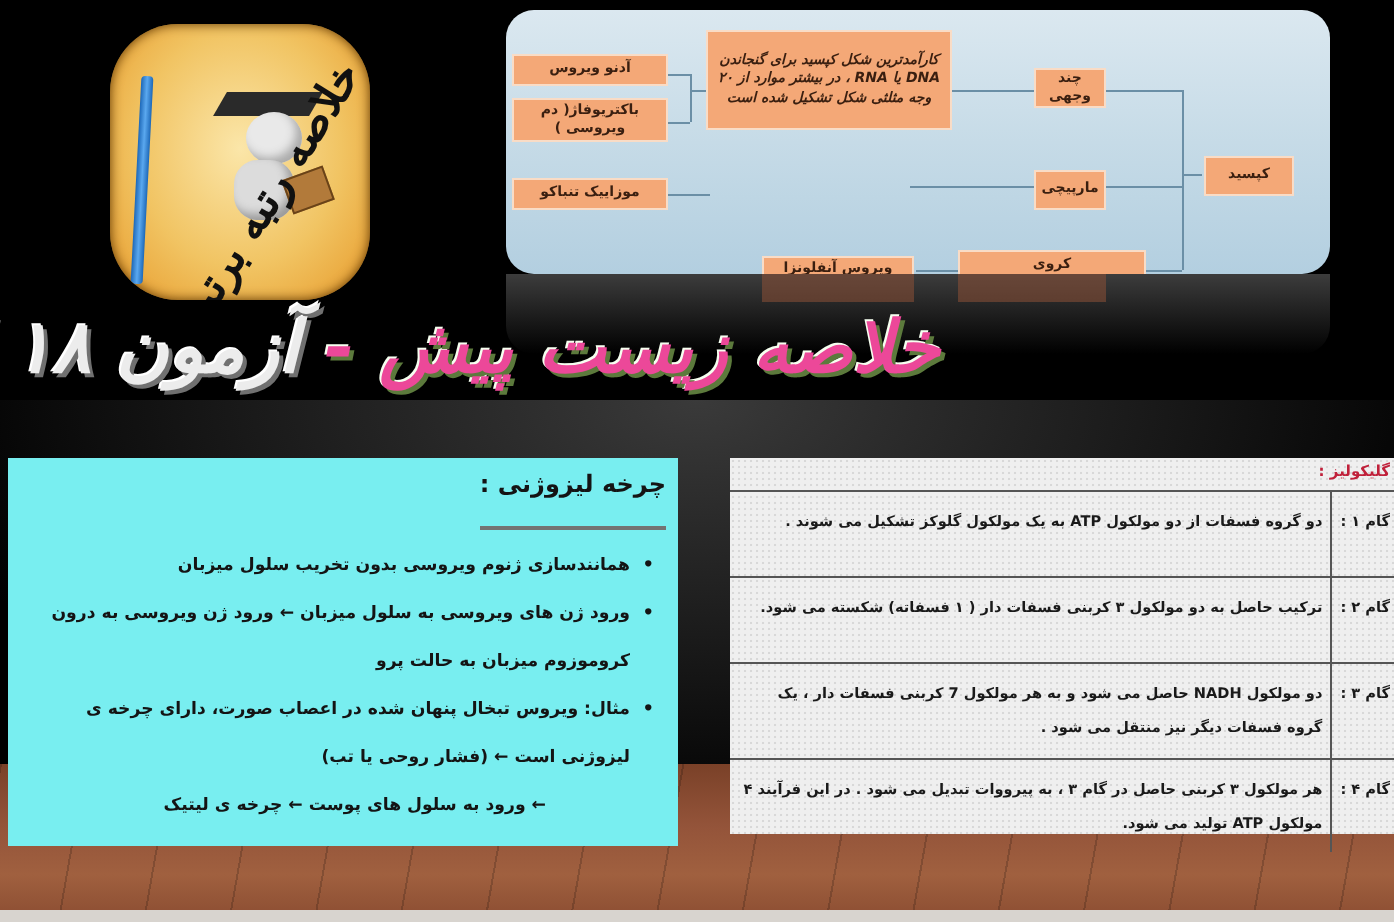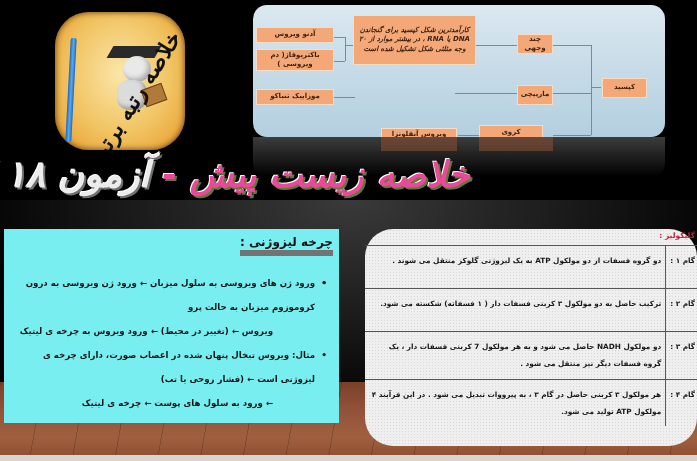--- a/index.html
+++ b/index.html
@@ -71,34 +71,34 @@
   .title .t2 { color: #ececec; text-shadow: 2px 2px 0 #707070, -1px -1px 0 #ffffff; }
 
   
   .slide-cyan {
     position: absolute; left: 4px; top: 229px; width: 335px; height: 194px;
     background: #78eef0;
     direction: rtl; color: #141414;
   }
   .slide-cyan .heading {
     position: absolute; right: 6px; top: 6px; font-size: 12px; font-weight: bold;
-    border-bottom: 6px solid #737373; padding-bottom: 1px;
+    border-bottom: 2px solid #737373; padding-bottom: 14px;
   }
   .slide-cyan ul { position: absolute; right: 12px; top: 42px; width: 318px; list-style: none; }
   .slide-cyan li { position: relative; font-size: 8.6px; font-weight: bold; line-height: 24px; padding-right: 12px; }
   .slide-cyan li .bullet { position: absolute; right: 0; top: 0; font-size: 9px; }
   .slide-cyan li .cont { display: block; padding-right: 42px; }
 
   
   .slide-table {
-    position: absolute; left: 365px; top: 229px; width: 332px; height: 217px;
+    position: absolute; left: 365px; top: 229px; width: 332px; height: 188px;
     background: #efefef;
     background-image: radial-gradient(#d8d8d8 0.6px, transparent 0.8px);
     background-size: 3px 3px;
-    direction: rtl; color: #1a1a1a; border-radius: 28px;
+    direction: rtl; color: #1a1a1a;
   }
   .slide-table .heading { position: absolute; right: 2px; top: 2px; font-size: 7.5px; font-weight: bold; color: #c0203a; }
   .slide-table table { position: absolute; right: 0; top: 16px; width: 332px; border-collapse: collapse; }
   .slide-table td { border-top: 1px solid #555; font-size: 7.3px; font-weight: bold; vertical-align: top; padding: 6px 4px; line-height: 17px; }
   .slide-table td.step { width: 30px; border-left: 1px solid #555; white-space: nowrap; padding-right: 2px; }
   .slide-table tr.r1 td, .slide-table tr.r2 td { height: 43px; }
   .slide-table tr.r3 td { height: 48px; }
   .slide-table tr.r4 td { height: 42px; }
 </style>
 </head>
@@ -130,21 +130,21 @@
   <div class="dline" style="left:92px;top:32px;width:1px;height:24px;"></div>
   <div class="dline" style="left:80px;top:32px;width:12px;height:1px;"></div>
   <div class="dline" style="left:80px;top:56px;width:12px;height:1px;"></div>
   <div class="dline" style="left:80px;top:92px;width:22px;height:1px;"></div>
   <div class="dline" style="left:205px;top:130px;width:22px;height:1px;"></div>
 
   <div class="dbox" style="left:349px;top:73px;width:45px;height:20px;">کپسید</div>
 
   <div class="dbox" style="left:264px;top:29px;width:36px;height:20px;">چند وجهی</div>
   <div class="dbox" style="left:264px;top:80px;width:36px;height:20px;">مارپیچی</div>
-  <div class="dbox" style="left:226px;top:120px;width:64px;height:16px;">کروی</div>
+  <div class="dbox" style="left:226px;top:120px;width:94px;height:16px;">کروی</div>
 
   <div class="dbox" style="left:100px;top:10px;width:123px;height:50px;font-style:italic;">کارآمدترین شکل کپسید برای گنجاندن DNA یا RNA ، در بیشتر موارد از ۲۰ وجه مثلثی شکل تشکیل شده است</div>
 
   <div class="dbox" style="left:3px;top:22px;width:78px;height:16px;">آدنو ویروس</div>
   <div class="dbox" style="left:3px;top:44px;width:78px;height:22px;">باکتریوفاژ( دم ویروسی )</div>
   <div class="dbox" style="left:3px;top:84px;width:78px;height:16px;">موزاییک تنباکو</div>
   <div class="dbox" style="left:128px;top:123px;width:76px;height:14px;">ویروس آنفلونزا</div>
 </div>
 <div class="diagram-reflection">
   <div class="ghost" style="left:128px;width:76px;"></div>
@@ -153,41 +153,41 @@
 
 <div class="title">
   <span class="t1">خلاصه زیست پیش - </span><span class="t2">آزمون ۱۸ اسفند</span>
 </div>
 
 <div class="slide-cyan">
   <div class="heading">چرخه لیزوژنی :</div>
   <ul>
     <li>
       <span class="bullet">•</span>
+      <span>همانندسازی ژنوم ویروسی بدون تخریب سلول میزبان</span>
     </li>
     <li>
       <span class="bullet">•</span>
       <span>ورود ژن های ویروسی به سلول میزبان ← ورود ژن ویروسی به درون کروموزوم میزبان به حالت پرو</span>
-      <span class="cont">ویروس ← (تغییر در محیط) ← ورود ویروس به چرخه ی لیتیک</span>
     </li>
     <li>
       <span class="bullet">•</span>
       <span>مثال: ویروس تبخال پنهان شده در اعصاب صورت، دارای چرخه ی لیزوژنی است ← (فشار روحی یا تب)</span>
       <span class="cont">← ورود به سلول های پوست ← چرخه ی لیتیک</span>
     </li>
   </ul>
 </div>
 
 <div class="slide-table">
   <div class="heading">گلیکولیز :</div>
   <table>
     <tbody>
         <tr class="r1">
       <td class="step">گام ۱ :</td>
-      <td>دو گروه فسفات از دو مولکول ATP به یک لیزوژنی گلوکز منتقل می شوند .</td>
+      <td>دو گروه فسفات از دو مولکول ATP به یک مولکول گلوکز تشکیل می شوند .</td>
     </tr>
     <tr class="r2">
       <td class="step">گام ۲ :</td>
       <td>ترکیب حاصل به دو مولکول ۳ کربنی فسفات دار ( ۱ فسفاته) شکسته می شود.</td>
     </tr>
     <tr class="r3">
       <td class="step">گام ۳ :</td>
       <td>دو مولکول NADH حاصل می شود و به هر مولکول 7 کربنی فسفات دار ، یک گروه فسفات دیگر نیز منتقل می شود .</td>
     </tr>
     <tr class="r4">

